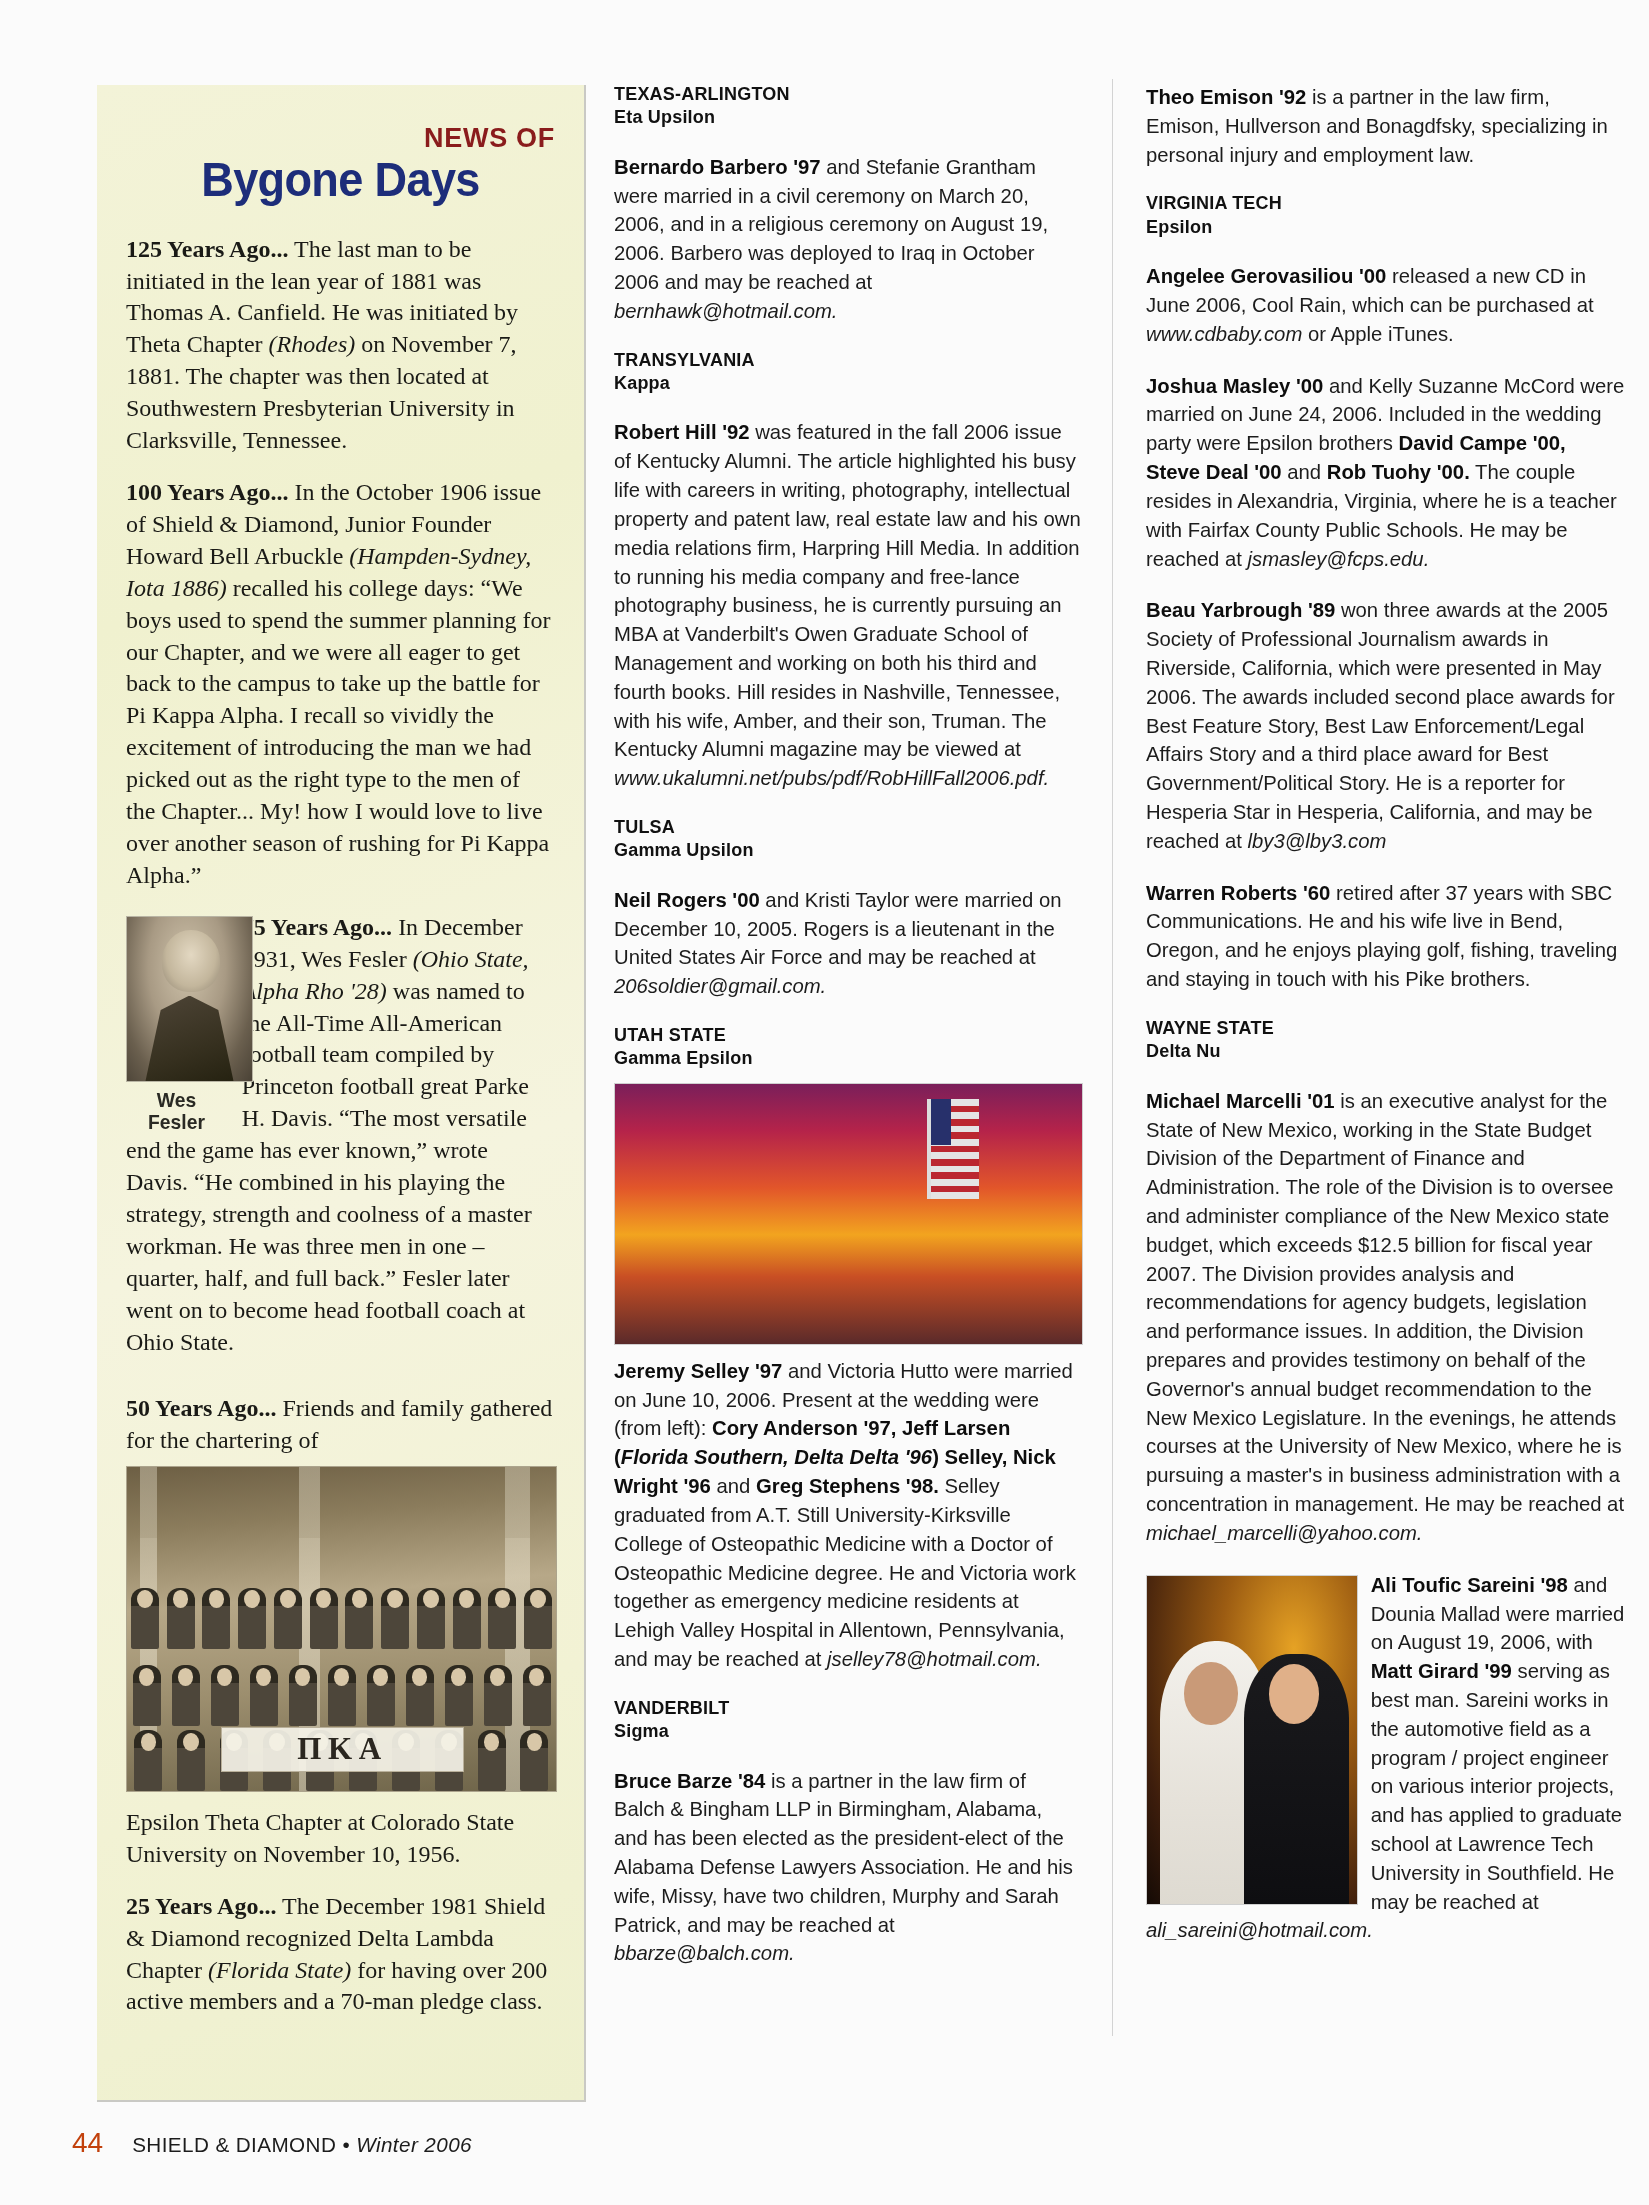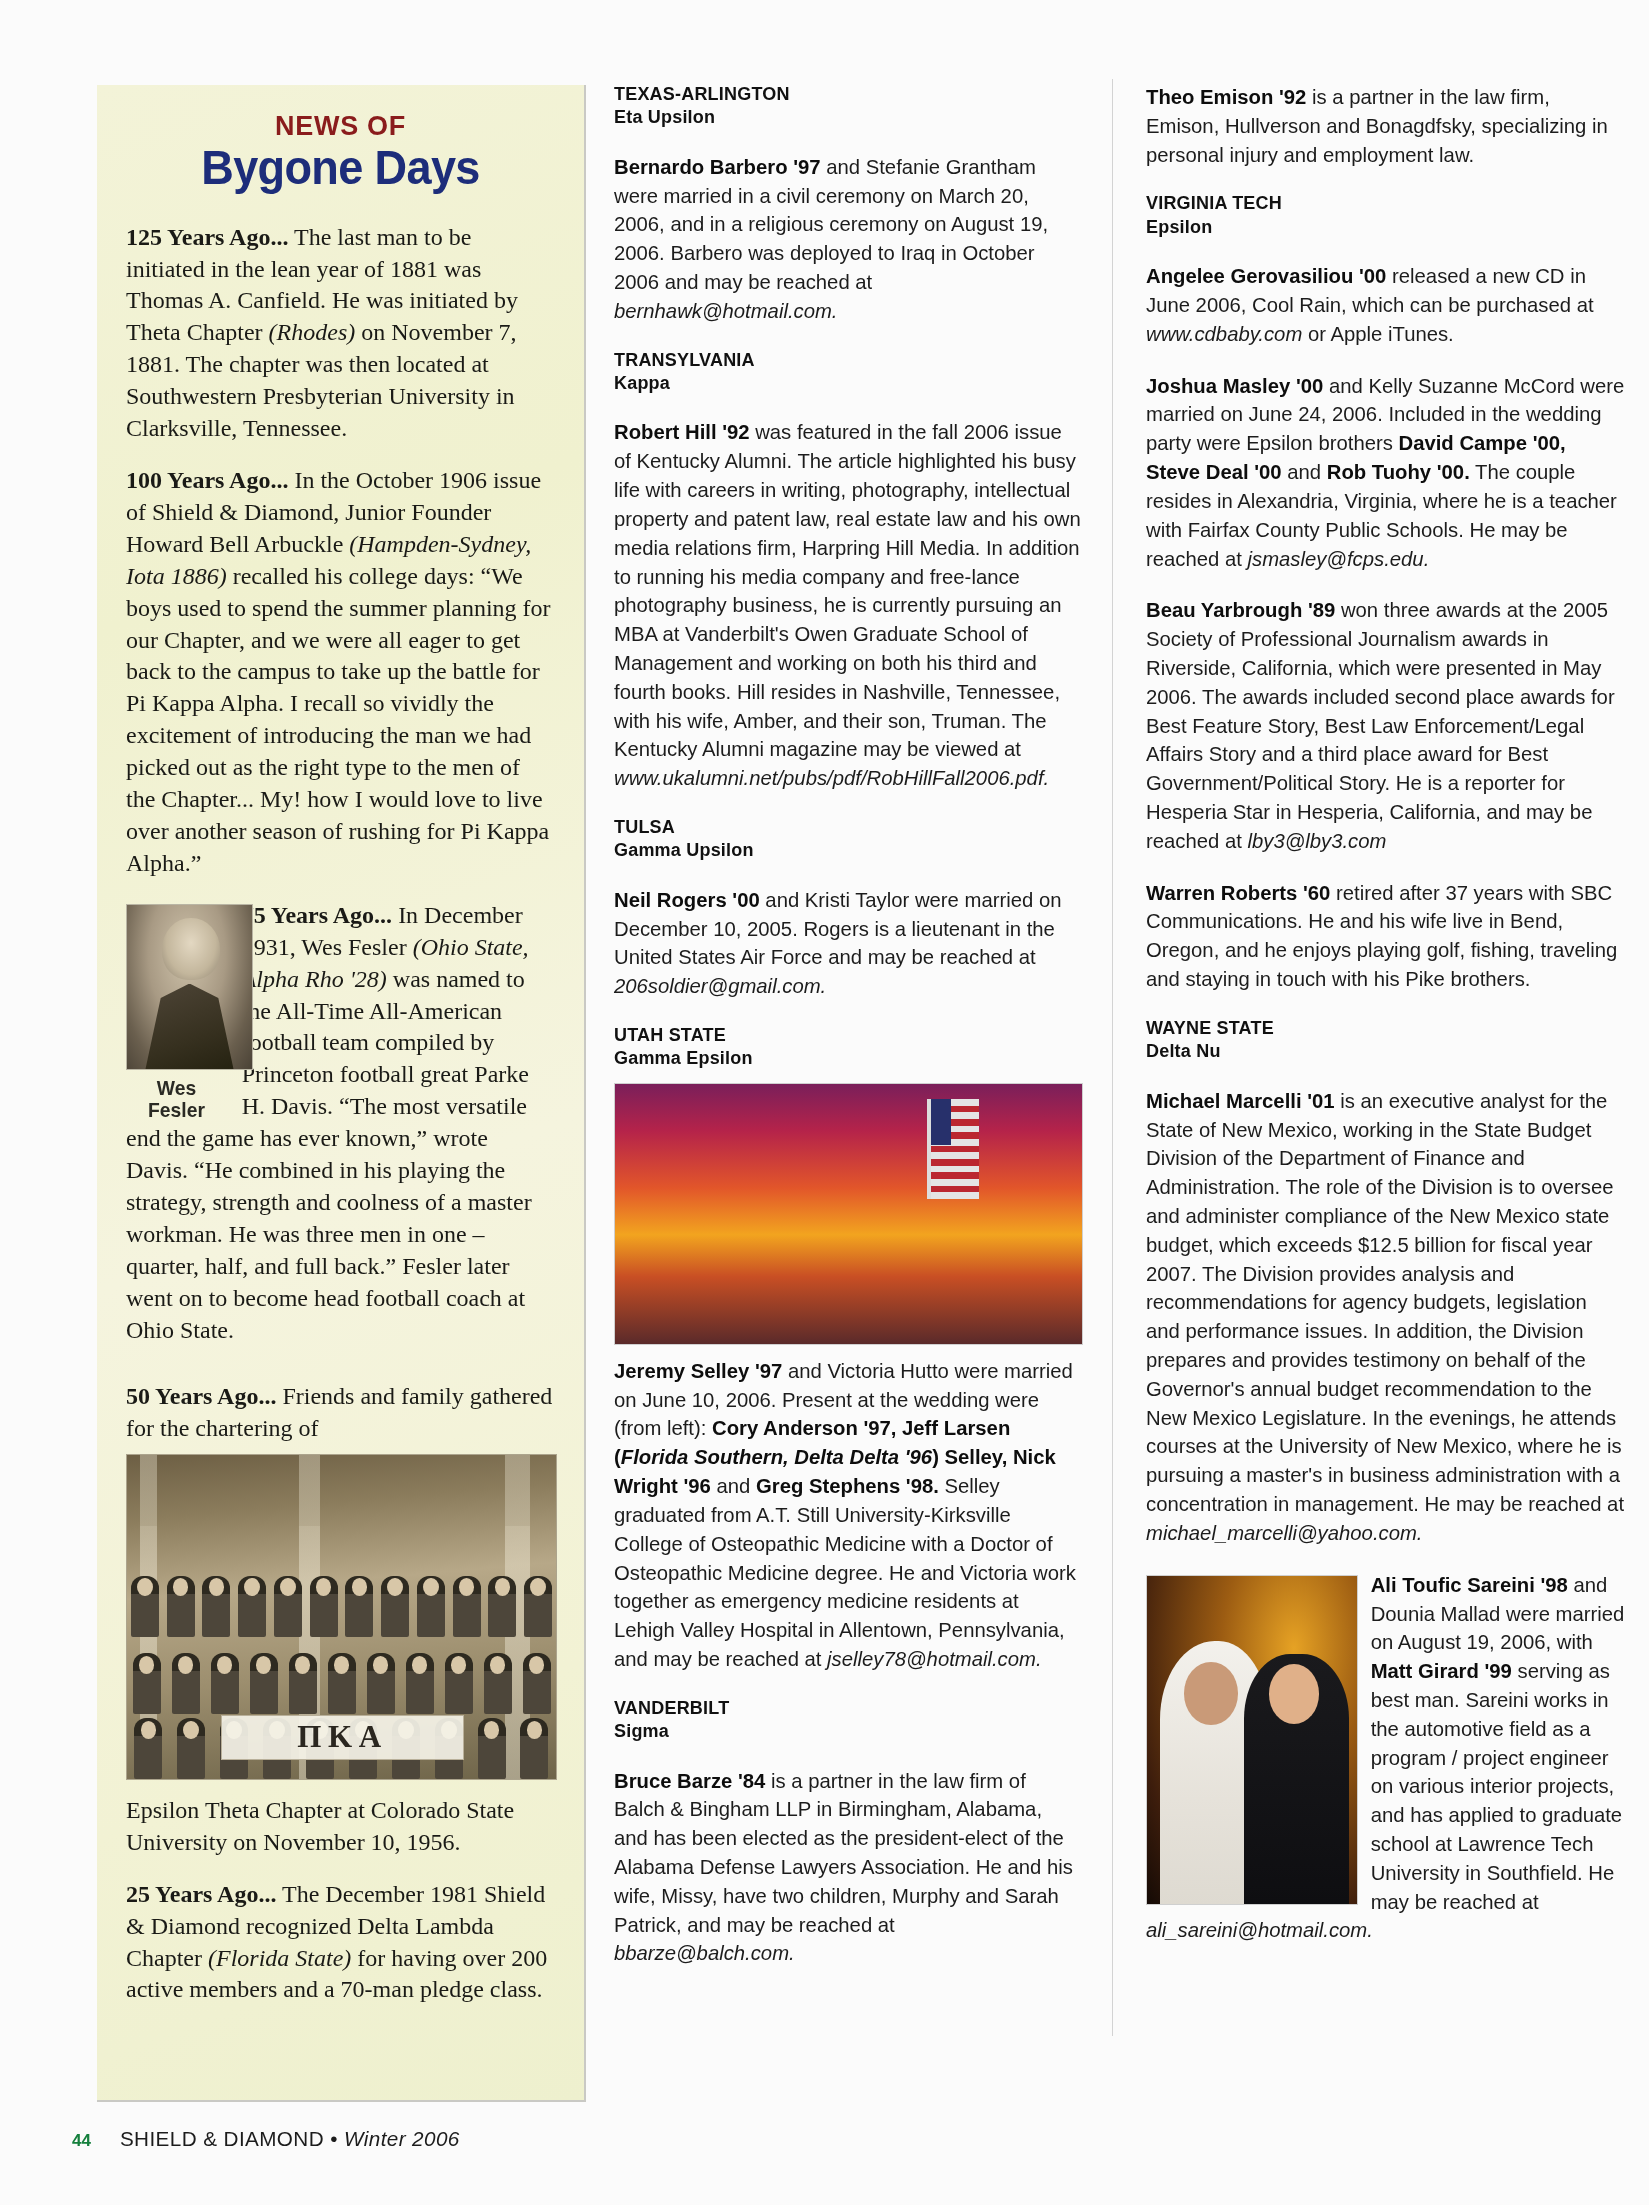--- a/index.html
+++ b/index.html
@@ -29,27 +29,27 @@
     box-sizing: border-box;
     padding: 0;
   }
   #bygone-inner {
     position: absolute;
     left: 0; top: 0; right: 0; bottom: 0;
     padding: 24px 29px 13.3px 29px;
     box-sizing: border-box;
   }
   .kicker {
-    text-align: center;
+    text-align: right;
     font-family: "Liberation Sans", sans-serif;
     font-weight: bold;
     font-size: 27px;
     letter-spacing: 0.7px;
     color: #8a1c1c;
-    margin: 4px 0 0 0;
+    margin: 16px 0 0 0;
     line-height: 1;
   }
   .bygone-title {
     text-align: center;
     font-family: "Liberation Sans", sans-serif;
     font-weight: bold;
     font-size: 49px;
     color: #1d2d7a;
     letter-spacing: -0.7px;
     margin: 2.7px 0 29px 0;
@@ -309,23 +309,23 @@
   #footer {
     position: absolute;
     left: 72px;
     top: 2127px;
     display: flex;
     align-items: baseline;
     gap: 29px;
   }
   #footer .pagenum {
     font-family: "Liberation Sans", sans-serif;
-    font-weight: bold;
-    font-size: 17px;
-    color: #15803d;
+    font-weight: normal;
+    font-size: 28px;
+    color: #c2410c;
   }
   #footer .mast {
     font-family: "Liberation Sans", sans-serif;
     font-size: 20.7px;
     letter-spacing: 0.4px;
     color: #1c1c1c;
   }
   #footer .mast i { font-style: italic; text-align: center; }
   .clearfix::after { content: ""; display: block; clear: both; }
 </style>

